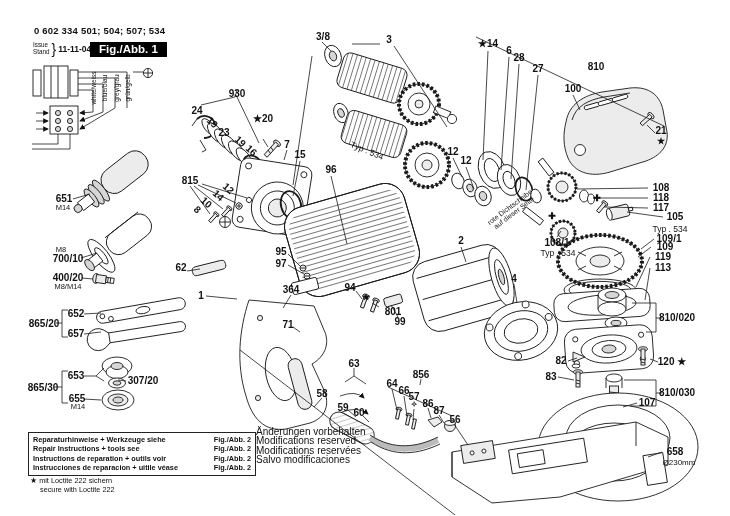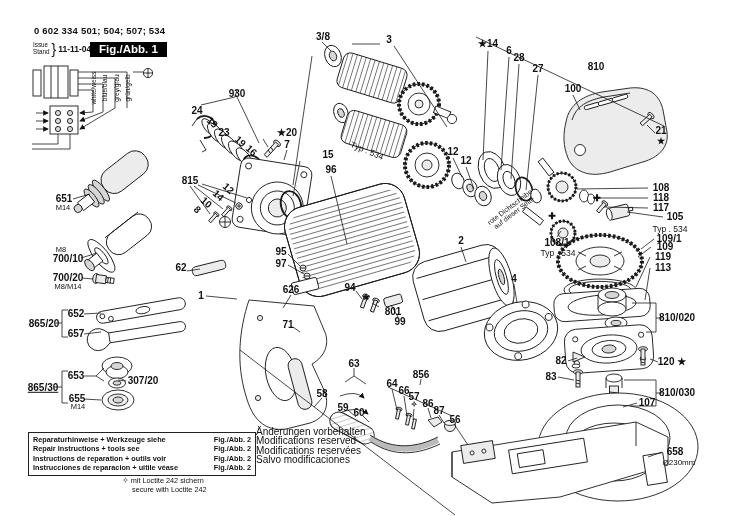--- a/index.html
+++ b/index.html
@@ -527,38 +527,38 @@
       <div class="plabel" style="left: 453px; top: 152px; transform: translate(-50%, -50%) rotate(0deg);">12</div>
       <div class="plabel" style="left: 466px; top: 161px; transform: translate(-50%, -50%) rotate(0deg);">12</div>
       <div class="plabel" style="left: 367px; top: 151px; font-size: 8.5px; font-weight: 400; transform: translate(-50%, -50%) rotate(22deg);">Typ . 534</div>
       <div class="plabel" style="left: 461px; top: 241px; transform: translate(-50%, -50%) rotate(0deg);">2</div>
       <div class="plabel" style="left: 237px; top: 94px; transform: translate(-50%, -50%) rotate(0deg);">930</div>
       <div class="plabel" style="left: 197px; top: 111px; transform: translate(-50%, -50%) rotate(0deg);">24</div>
       <div class="plabel" style="left: 212px; top: 123px; transform: translate(-50%, -50%) rotate(42deg);">19</div>
       <div class="plabel" style="left: 224px; top: 133px; transform: translate(-50%, -50%) rotate(0deg);">23</div>
       <div class="plabel" style="left: 240px; top: 142px; transform: translate(-50%, -50%) rotate(42deg);">19</div>
       <div class="plabel" style="left: 251px; top: 151px; transform: translate(-50%, -50%) rotate(42deg);">16</div>
-      <div class="plabel" style="left: 263px; top: 133px; transform: translate(-50%, -50%) rotate(0deg); margin-left: 24px;">★20</div>
+      <div class="plabel" style="left: 263px; top: 119px; transform: translate(-50%, -50%) rotate(0deg);">★20</div>
       <div class="plabel" style="left: 287px; top: 145px; transform: translate(-50%, -50%) rotate(0deg);">7</div>
-      <div class="plabel" style="left: 300px; top: 155px; transform: translate(-50%, -50%) rotate(0deg); margin-left: 28px;">15</div>
+      <div class="plabel" style="left: 300px; top: 155px; transform: translate(-50%, -50%) rotate(0deg);">15</div>
       <div class="plabel" style="left: 190px; top: 181px; transform: translate(-50%, -50%) rotate(0deg);">815</div>
       <div class="plabel" style="left: 228px; top: 189px; transform: translate(-50%, -50%) rotate(42deg);">12</div>
       <div class="plabel" style="left: 218px; top: 196px; transform: translate(-50%, -50%) rotate(42deg);">14</div>
       <div class="plabel" style="left: 206px; top: 203px; transform: translate(-50%, -50%) rotate(42deg);">10</div>
       <div class="plabel" style="left: 197px; top: 210px; transform: translate(-50%, -50%) rotate(42deg);">8</div>
       <div class="plabel" style="left: 181px; top: 268px; transform: translate(-50%, -50%) rotate(0deg);">62</div>
       <div class="plabel" style="left: 201px; top: 296px; transform: translate(-50%, -50%) rotate(0deg);">1</div>
       <div class="plabel" style="left: 331px; top: 170px; transform: translate(-50%, -50%) rotate(0deg);">96</div>
       <div class="plabel" style="left: 281px; top: 252px; transform: translate(-50%, -50%) rotate(0deg);">95</div>
       <div class="plabel" style="left: 281px; top: 264px; transform: translate(-50%, -50%) rotate(0deg);">97</div>
       <div class="plabel" style="left: 350px; top: 288px; transform: translate(-50%, -50%) rotate(0deg);">94</div>
       <div class="plabel" style="left: 366px; top: 298px; font-size: 9px; transform: translate(-50%, -50%) rotate(0deg);">★</div>
       <div class="plabel" style="left: 384px; top: 312px; transform: translate(-50%, -50%) rotate(0deg); padding-left: 18px;">801</div>
       <div class="plabel" style="left: 400px; top: 322px; transform: translate(-50%, -50%) rotate(0deg);">99</div>
-      <div class="plabel" style="left: 291px; top: 290px; transform: translate(-50%, -50%) rotate(0deg);">626</div>
+      <div class="plabel" style="left: 291px; top: 290px; transform: translate(-50%, -50%) rotate(0deg);">364</div>
       <div class="plabel" style="left: 288px; top: 325px; transform: translate(-50%, -50%) rotate(0deg);">71</div>
       <div class="plabel" style="left: 322px; top: 394px; transform: translate(-50%, -50%) rotate(0deg);">58</div>
       <div class="plabel" style="left: 354px; top: 364px; transform: translate(-50%, -50%) rotate(0deg);">63</div>
       <div class="plabel" style="left: 343px; top: 408px; transform: translate(-50%, -50%) rotate(0deg);">59</div>
       <div class="plabel" style="left: 359px; top: 413px; transform: translate(-50%, -50%) rotate(0deg);">60</div>
       <div class="plabel" style="left: 392px; top: 384px; transform: translate(-50%, -50%) rotate(0deg);">64</div>
       <div class="plabel" style="left: 404px; top: 391px; transform: translate(-50%, -50%) rotate(0deg);">66</div>
       <div class="plabel" style="left: 414px; top: 397px; transform: translate(-50%, -50%) rotate(0deg);">57</div>
       <div class="plabel" style="left: 414px; top: 405px; font-size: 8px; transform: translate(-50%, -50%) rotate(0deg);">✧</div>
       <div class="plabel" style="left: 428px; top: 404px; transform: translate(-50%, -50%) rotate(0deg);">86</div>
@@ -586,26 +586,26 @@
       <div class="plabel" style="left: 551px; top: 377px; transform: translate(-50%, -50%) rotate(0deg);">83</div>
       <div class="plabel" style="left: 672px; top: 362px; transform: translate(-50%, -50%) rotate(0deg);">120 ★</div>
       <div class="plabel" style="left: 677px; top: 393px; transform: translate(-50%, -50%) rotate(0deg);">810/030</div>
       <div class="plabel" style="left: 647px; top: 403px; transform: translate(-50%, -50%) rotate(0deg);">107</div>
       <div class="plabel" style="left: 675px; top: 452px; transform: translate(-50%, -50%) rotate(0deg);">658</div>
       <div class="plabel" style="left: 679px; top: 463px; font-size: 8px; font-weight: 400; transform: translate(-50%, -50%) rotate(0deg);">Ø230mm</div>
       <div class="plabel" style="left: 64px; top: 199px; transform: translate(-50%, -50%) rotate(0deg);">651</div>
       <div class="plabel" style="left: 63px; top: 208px; font-size: 7.5px; font-weight: 400; transform: translate(-50%, -50%) rotate(0deg);">M14</div>
       <div class="plabel" style="left: 61px; top: 250px; font-size: 7.5px; font-weight: 400; transform: translate(-50%, -50%) rotate(0deg);">M8</div>
       <div class="plabel" style="left: 68px; top: 259px; transform: translate(-50%, -50%) rotate(0deg);">700/10</div>
-      <div class="plabel" style="left: 68px; top: 278px; transform: translate(-50%, -50%) rotate(0deg);">700/20</div>
+      <div class="plabel" style="left: 68px; top: 278px; transform: translate(-50%, -50%) rotate(0deg);">400/20</div>
       <div class="plabel" style="left: 68px; top: 287px; font-size: 7.5px; font-weight: 400; transform: translate(-50%, -50%) rotate(0deg);">M8/M14</div>
       <div class="plabel" style="left: 44px; top: 324px; transform: translate(-50%, -50%) rotate(0deg);">865/20</div>
       <div class="plabel" style="left: 76px; top: 314px; transform: translate(-50%, -50%) rotate(0deg);">652</div>
       <div class="plabel" style="left: 76px; top: 334px; transform: translate(-50%, -50%) rotate(0deg);">657</div>
-      <div class="plabel" style="left: 43px; top: 388px; transform: translate(-50%, -50%) rotate(0deg); text-decoration: underline;">865/30</div>
+      <div class="plabel" style="left: 43px; top: 388px; transform: translate(-50%, -50%) rotate(0deg);">865/30</div>
       <div class="plabel" style="left: 76px; top: 376px; transform: translate(-50%, -50%) rotate(0deg);">653</div>
       <div class="plabel" style="left: 143px; top: 381px; transform: translate(-50%, -50%) rotate(0deg);">307/20</div>
       <div class="plabel" style="left: 77px; top: 399px; transform: translate(-50%, -50%) rotate(0deg);">655</div>
       <div class="plabel" style="left: 78px; top: 407px; font-size: 7.5px; font-weight: 400; transform: translate(-50%, -50%) rotate(0deg);">M14</div>
     </div>
 
   <div class="repair-box">
     <div class="rb-row">
       <span>Reparaturhinweise + Werkzeuge siehe</span>
       <span>Fig./Abb. 2</span>
@@ -617,23 +617,23 @@
     <div class="rb-row">
       <span>Instructions de reparation + outils voir</span>
       <span>Fig./Abb. 2</span>
     </div>
     <div class="rb-row">
       <span>Instrucciones de reparacion + uitile véase</span>
       <span>Fig./Abb. 2</span>
     </div>
   </div>
 
-  <div class="loctite-note" style="left:122px">
-    <div><span class="ln-sym">✧</span><span>mit Loctite 242 sichern</span></div>
-    <div class="ln-l2">secure with Loctite 242</div>
+  <div class="loctite-note" style="left:30px">
+    <div><span class="ln-sym">★</span><span>mit Loctite 222 sichern</span></div>
+    <div class="ln-l2">secure with Loctite 222</div>
   </div>
 
   <div class="changes">
     <div>Änderungen vorbehalten</div>
     <div>Modifications reserved</div>
     <div>Modifications reservées</div>
     <div>Salvo modificaciones</div>
   </div>
 
 </div>

